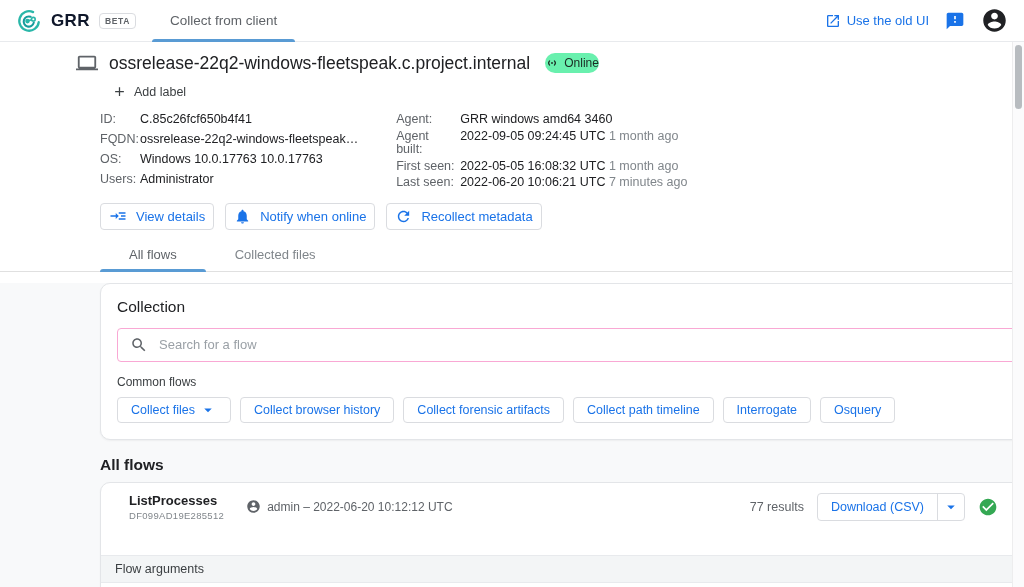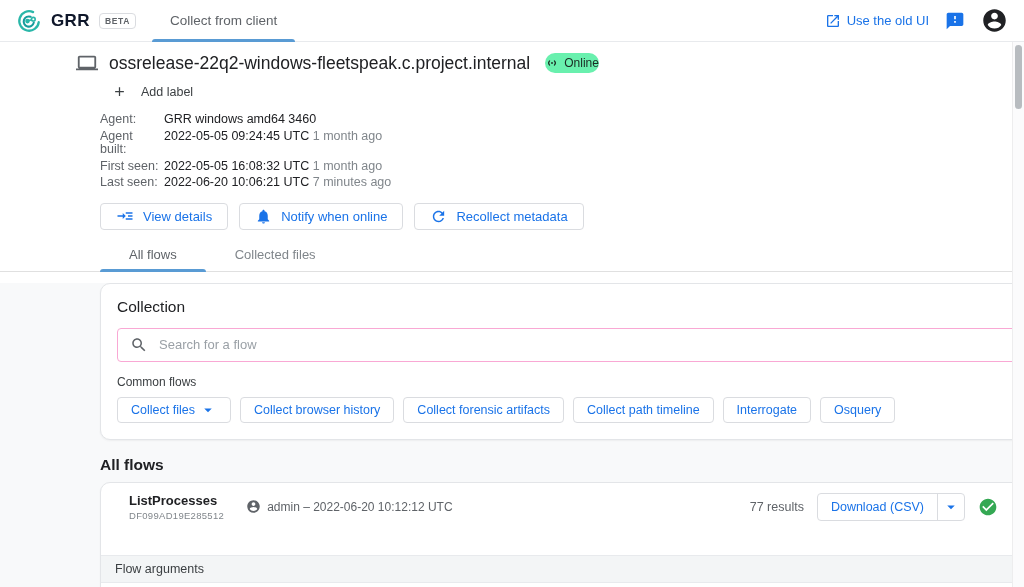--- a/index.html
+++ b/index.html
@@ -31,31 +31,31 @@
   .scroll-thumb { position:absolute; top:3px; left:2px; width:7px; height:64px;
                   border-radius:4px; background:#b8bcc0; cursor:pointer; }
 
   
   .client-section { background:#fff; padding:10px 0 0 76px; border-bottom:1px solid #e0e0e0; }
   .client-title-row { display:flex; align-items:center; gap:11px; height:22px; }
   .hostname { font-size:17.5px; color:#202124; }
   .online-badge { display:inline-flex; align-items:center; gap:5px; background:#69f0ae;
                   color:#1c2b24; border-radius:12px; padding:3px 0; font-size:12px;
                   font-weight:500; margin-left:4px; }
-  .add-label-row { margin:10px 0 0 36px; display:flex; align-items:center; gap:14px;
+  .add-label-row { margin:10px 0 0 36px; display:flex; align-items:center; gap:7px;
                    font-size:12.5px; font-weight:500; color:#3c4043; height:15px; cursor:pointer; width:max-content; }
   .details { display:flex; margin:14px 0 0 24px; gap:38px; font-size:12.5px; }
   .dgrid-l { display:grid; grid-template-columns:38px auto; column-gap:2px; row-gap:3px; line-height:13.5px; }
   .dgrid-r { display:grid; grid-template-columns:60px auto; column-gap:4px; row-gap:3px; line-height:13.5px; }
   .dlabel { color:#5f6368; }
   .dvalue { color:#202124; }
   .ago { color:#80868b;text-align:right; }
   .actions { display:flex; gap:11px; margin:13px 0 0 24px; }
   .btn-outline { display:inline-flex; align-items:center; gap:9px; border:1px solid #dadce0;
-                 border-radius:4px; padding:4px 15px; height:27px; color:#1a73e8; font-size:13px;
+                 border-radius:4px; padding:4px 8px; height:27px; color:#1a73e8; font-size:13px;
                  font-weight:500; background:#fff; cursor:pointer; white-space:nowrap; }
   .tabs { display:flex; margin:9px 0 0 24px; }
   .tab { padding:8px 29px 9px; font-size:13px; font-weight:500; color:#80868b;
          position:relative; cursor:pointer; }
   .tab.active { color:#5f6368; }
   .tab.active::after { content:""; position:absolute; left:0; right:0; bottom:-1px; height:3px;
                        background:#599bd4; border-radius:3px 3px 0 0; }
 
   
   .gray { background:#f8f9fa; height:330px; }
@@ -160,25 +160,35 @@
       <div class="add-label-row">
         <span>
           <svg width="15" height="15" viewBox="0 0 24 24" fill="#3c4043">
             <path d="M19 13h-6v6h-2v-6H5v-2h6V5h2v6h6v2z"></path>
           </svg>
         </span>
         <span>Add label</span>
       </div>
 
       <div class="details">
+        <div class="dgrid-l">
+          <span class="dlabel">ID:</span>
+          <span class="dvalue">C.85c26fcf650b4f41</span>
+          <span class="dlabel">FQDN:</span>
+          <span class="dvalue">ossrelease-22q2-windows-fleetspeak…</span>
+          <span class="dlabel">OS:</span>
+          <span class="dvalue">Windows 10.0.17763 10.0.17763</span>
+          <span class="dlabel">Users:</span>
+          <span class="dvalue">Administrator</span>
+        </div>
         <div class="dgrid-r">
           <span class="dlabel">Agent:</span>
           <span><span class="dvalue">GRR windows amd64 3460</span> <span class="ago"></span></span>
           <span class="dlabel">Agent built:</span>
-          <span><span class="dvalue">2022-05-05 09:24:45 UTC</span> <span class="ago">1 month ago</span></span>
+          <span><span class="dvalue">2022-09-05 09:24:45 UTC</span> <span class="ago">1 month ago</span></span>
           <span class="dlabel">First seen:</span>
           <span><span class="dvalue">2022-05-05 16:08:32 UTC</span> <span class="ago">1 month ago</span></span>
           <span class="dlabel">Last seen:</span>
           <span><span class="dvalue">2022-06-20 10:06:21 UTC</span> <span class="ago">7 minutes ago</span></span>
         </div>
       </div>
 
       <div class="actions">
         <button class="btn-outline">
           <span>

